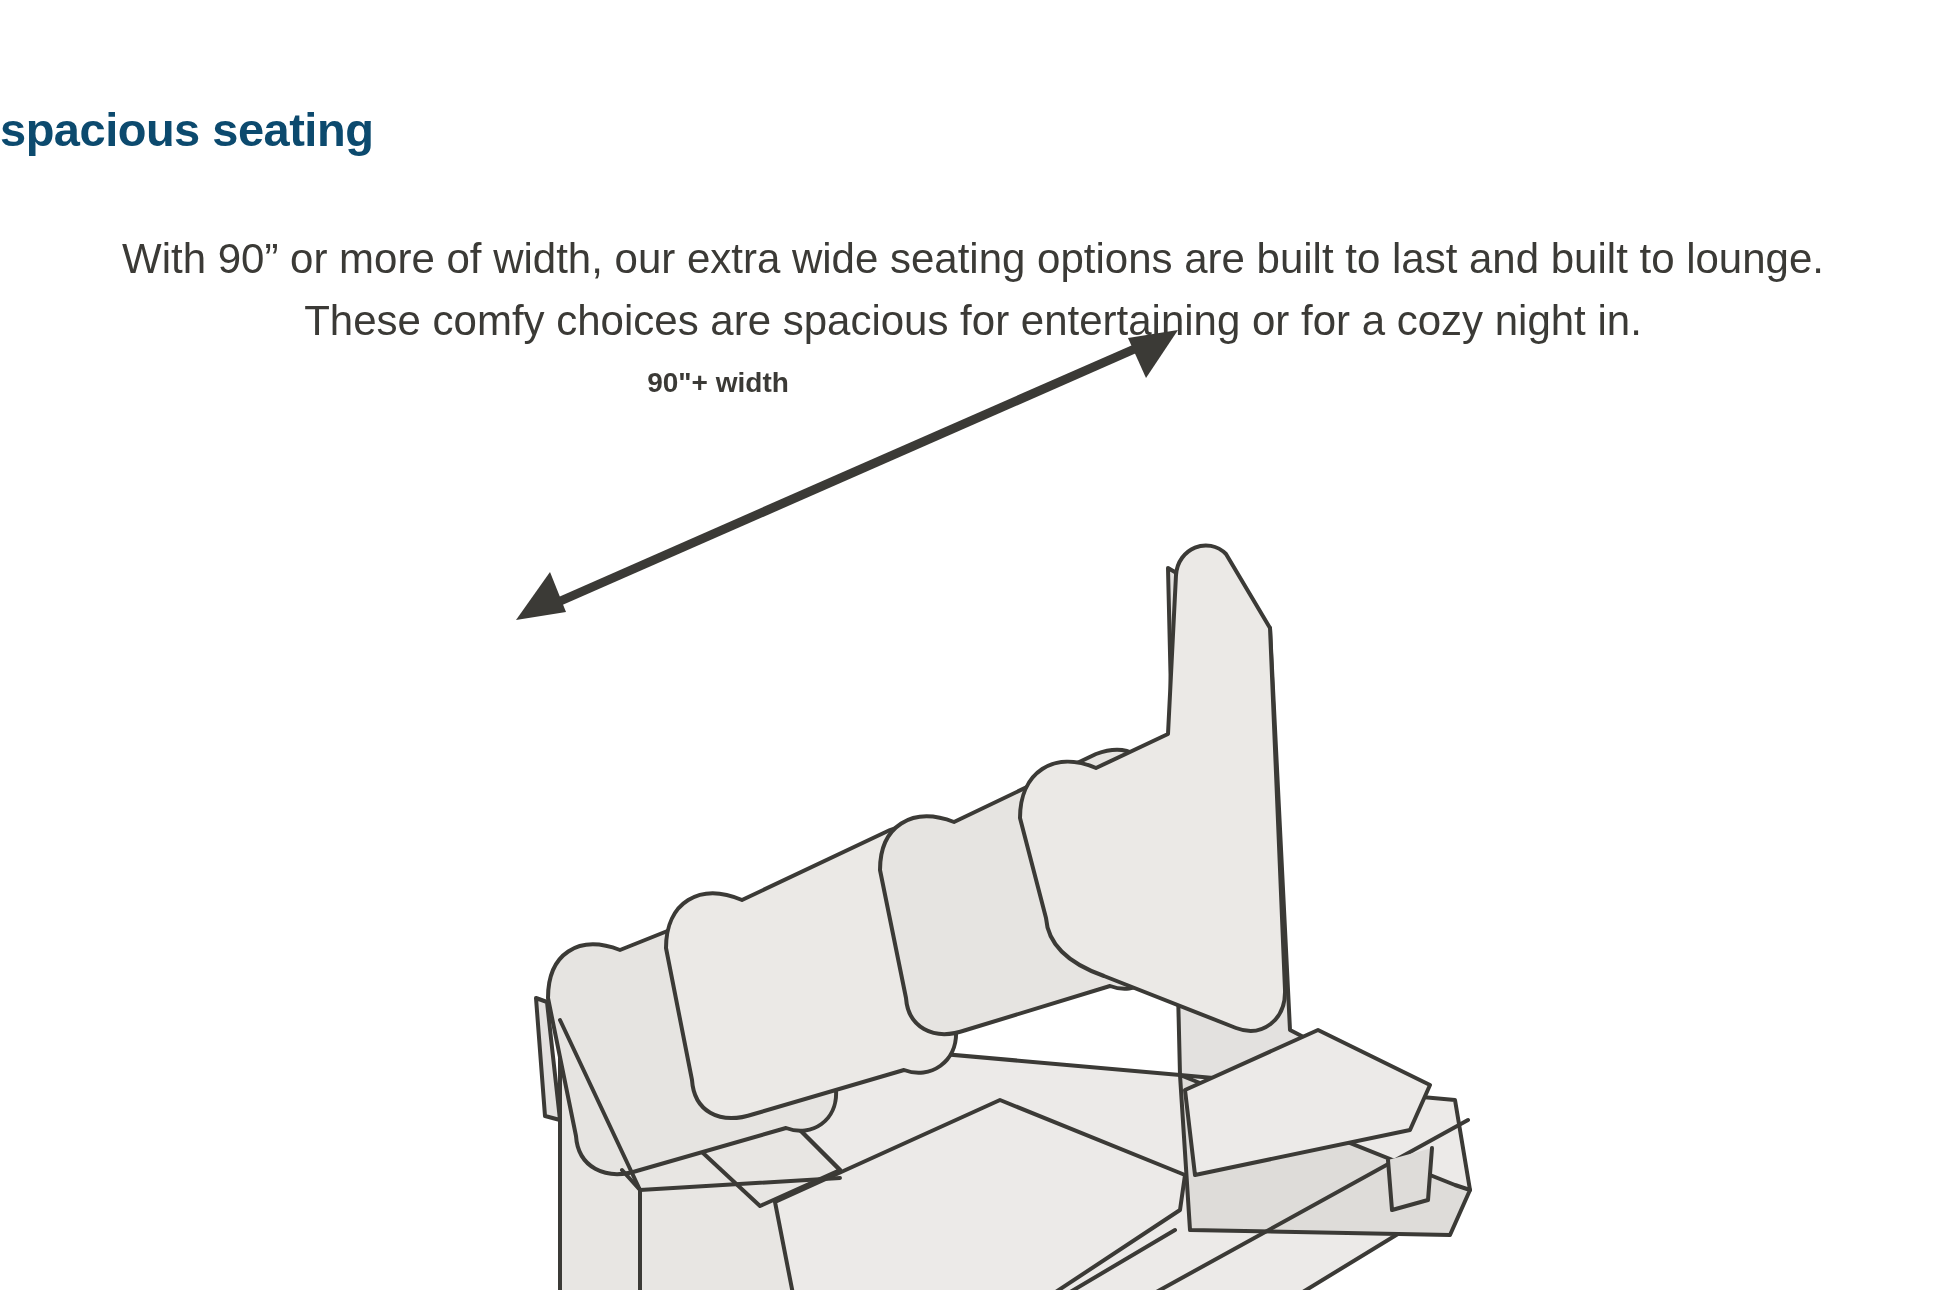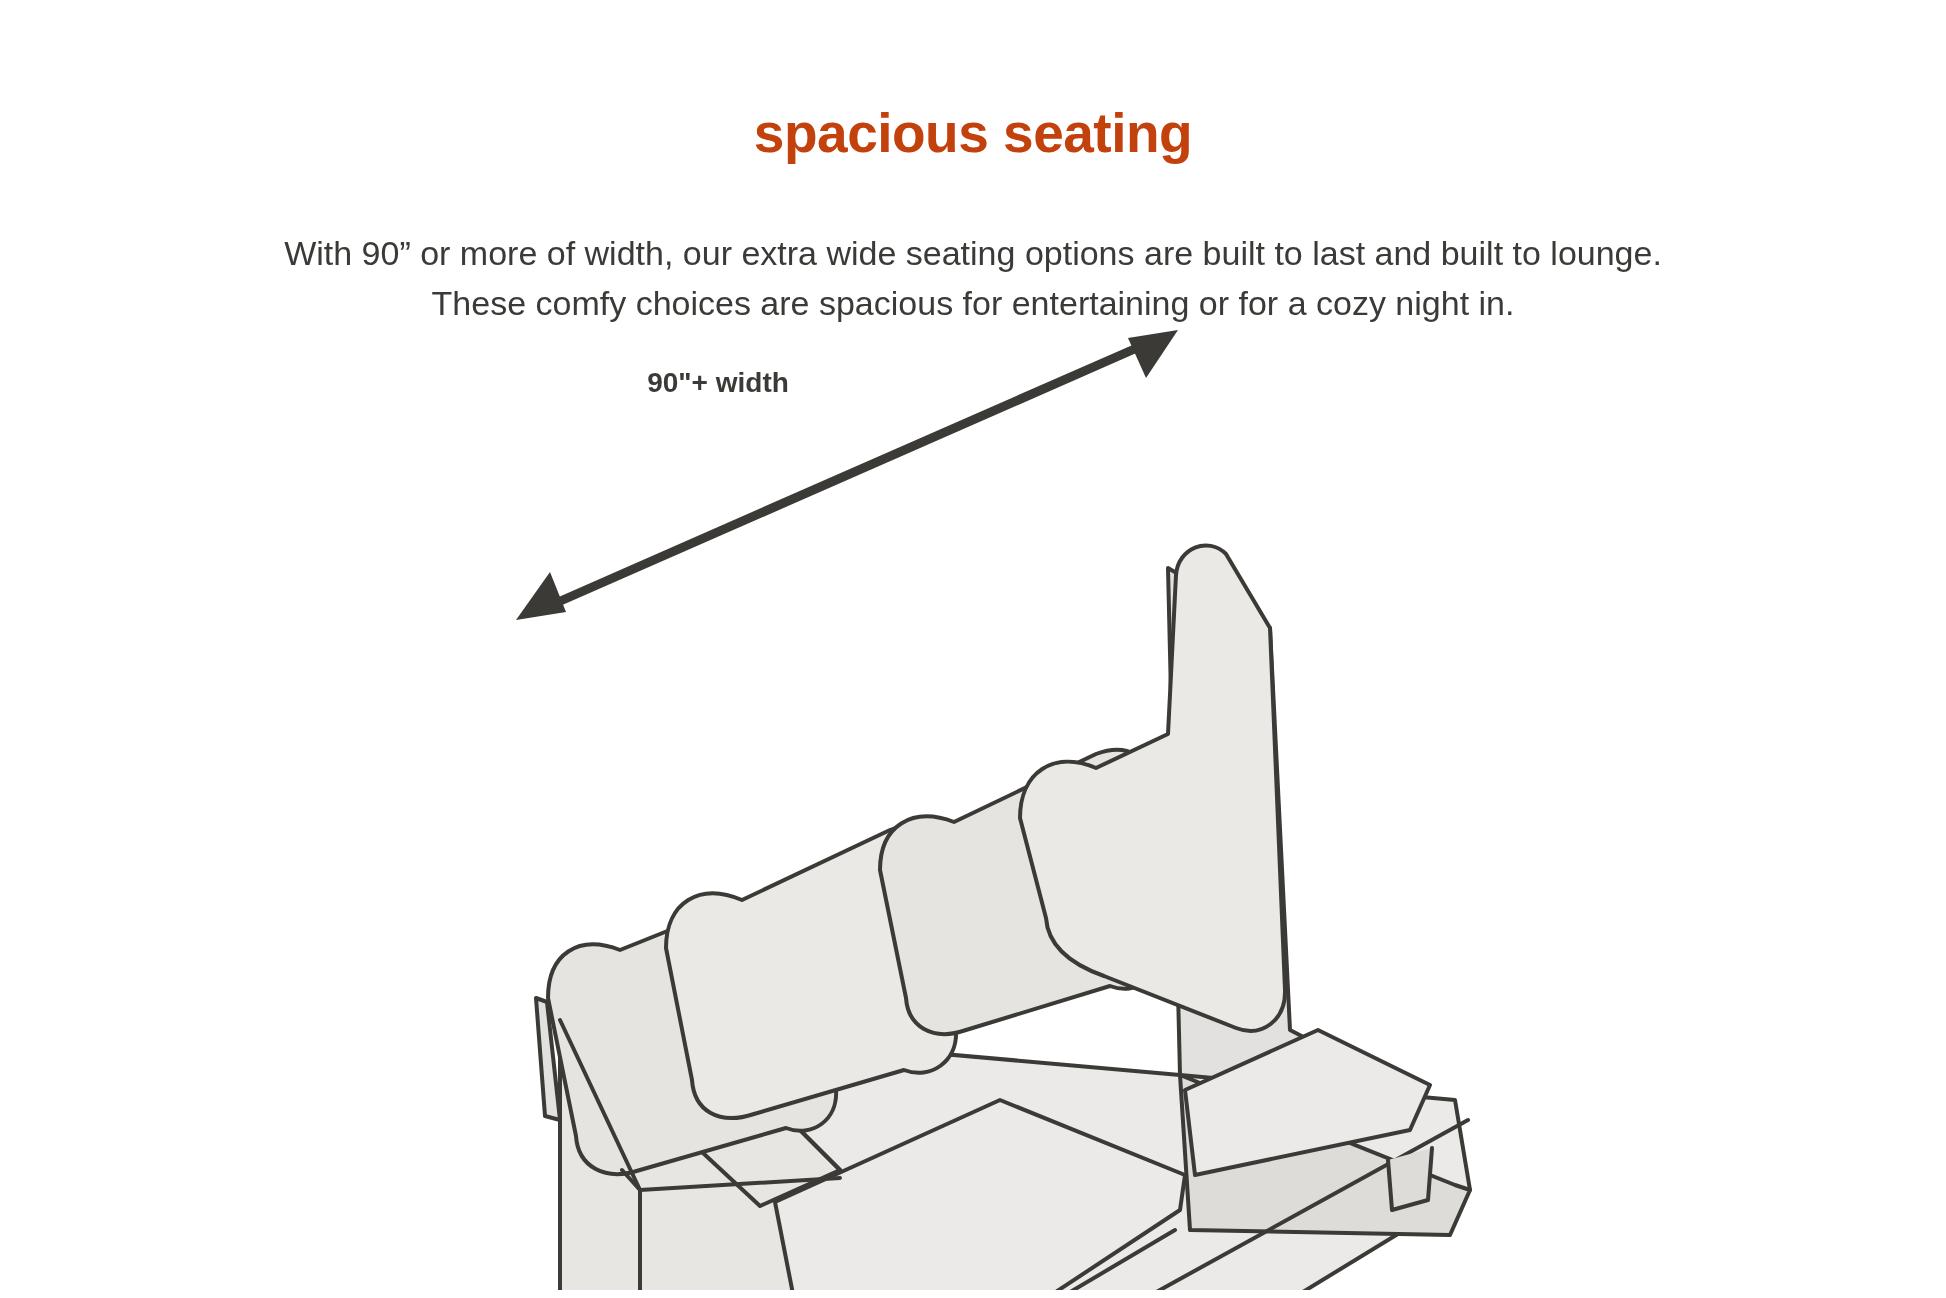--- a/index.html
+++ b/index.html
@@ -18,34 +18,33 @@
     position: relative;
     width: 1946px;
     height: 1298px;
     background: #ffffff;
   }
   .headline {
     position: absolute;
     top: 105px;
     left: 0;
     width: 1946px;
-    text-align: center;
-    font-size: 55px;
+    font-size: 47px;
     font-weight: bold;
     letter-spacing: -0.5px;
-    color: #c2410c;
+    color: #0c4a6e;
     line-height: 1.05;
   }
   .subhead {
     position: absolute;
     top: 228px;
     left: 0;
     width: 1946px;
     text-align: center;
-    font-size: 34px;
+    font-size: 42px;
     font-weight: normal;
     color: #3b3a36;
     line-height: 1.48;
   }
   .subhead .line {
     display: block;
   }
   .illustration {
     position: absolute;
     top: 330px;

